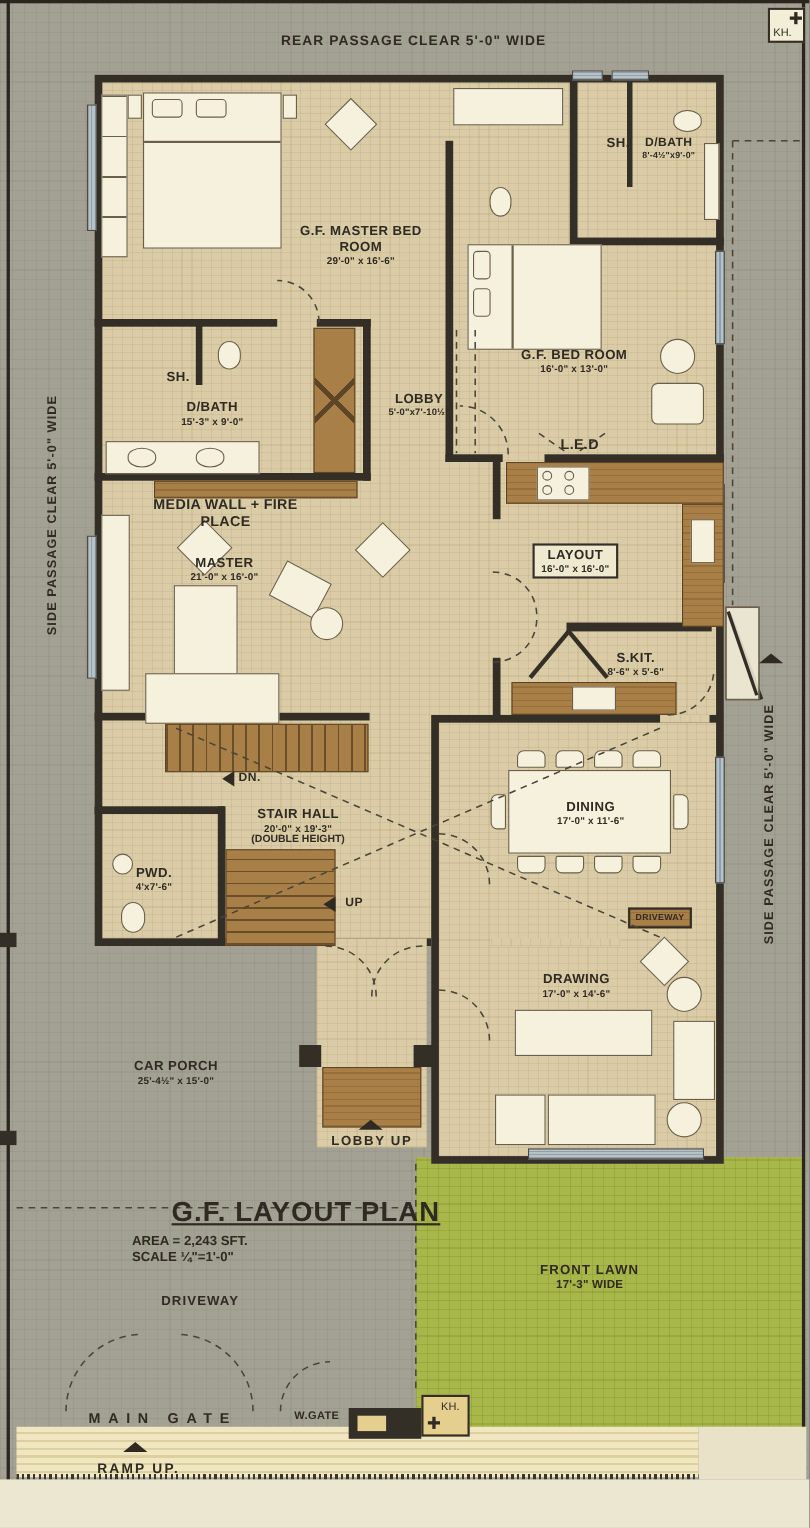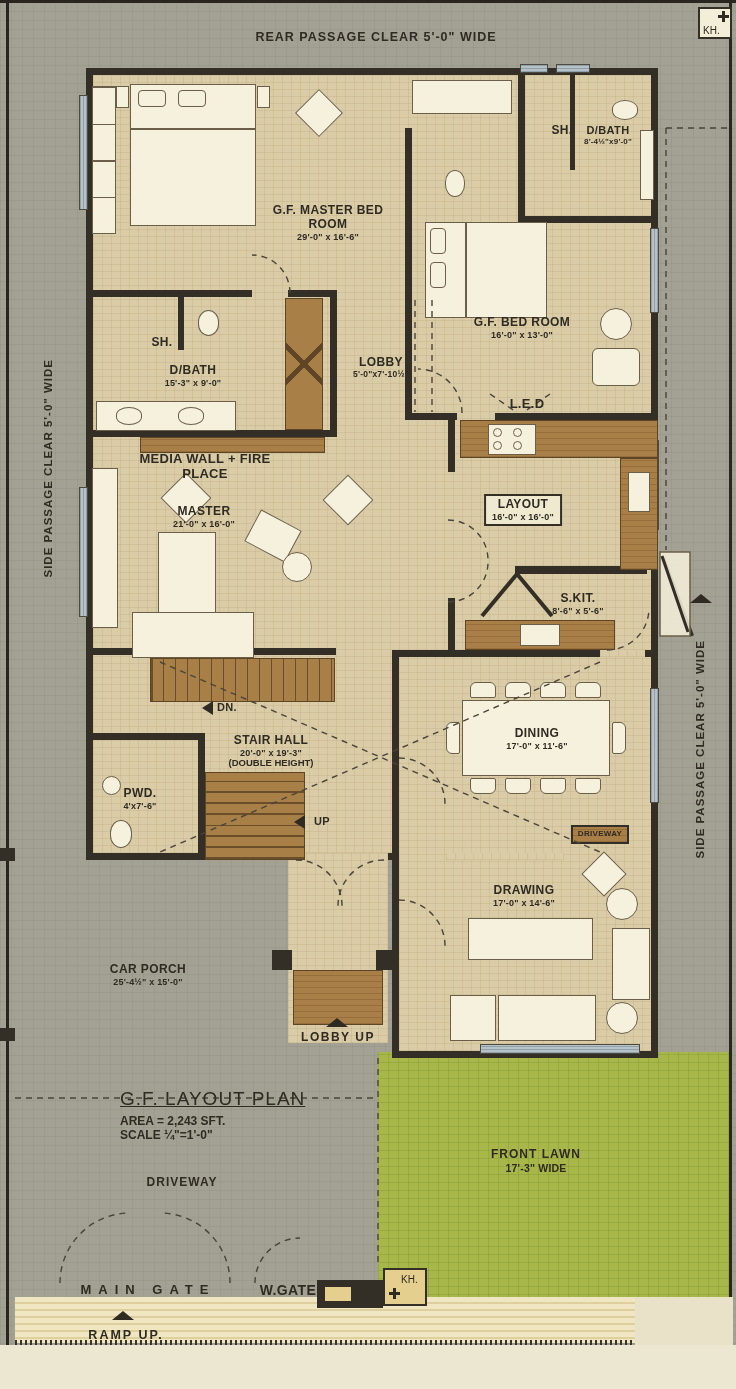--- a/index.html
+++ b/index.html
@@ -305,47 +305,47 @@
     <div class="rname">DINING</div>
     <div class="rdims">17'-0" x 11'-6"</div>
   </div>
   <div class="lbl" style="left:600px;top:829px;">
     <div class="small" style="font-size:8px;">DRIVEWAY</div>
   </div>
   <div class="lbl" style="left:524px;top:884px;">
     <div class="rname">DRAWING</div>
     <div class="rdims">17'-0" x 14'-6"</div>
   </div>
-  <div class="lbl" style="left:148px;top:963px;">
+  <div class="lbl" style="left:160px;top:963px;">
     <div class="rname">CAR PORCH</div>
     <div class="rdims">25'-4½" x 15'-0"</div>
   </div>
   <div class="tri-up" style="left:326px;top:1018px;"></div>
   <div class="lbl" style="left:338px;top:1031px;">
     <div class="rname" style="letter-spacing:1.5px;">LOBBY UP</div>
   </div>
 
   <div class="abs" style="left:120px;top:1088px;width:220px;">
-    <div style="font-weight:normal;font-size:19px;letter-spacing:1px;text-decoration:underline;white-space:nowrap;">G.F. LAYOUT PLAN</div>
+    <div style="font-weight:bold;font-size:25px;letter-spacing:1px;text-decoration:underline;white-space:nowrap;margin-left:36px;">G.F. LAYOUT PLAN</div>
     <div style="font-weight:bold;font-size:12px;margin-top:4px;">AREA = 2,243 SFT.</div>
     <div style="font-weight:bold;font-size:12px;">SCALE ¼"=1'-0"</div>
   </div>
 
   <div class="lbl" style="left:162px;top:1176px;">
     <div class="rname" style="letter-spacing:1px;margin-left:40px;">DRIVEWAY</div>
   </div>
   <div class="lbl" style="left:536px;top:1148px;">
     <div class="rname" style="letter-spacing:1px;">FRONT LAWN</div>
     <div class="rdims" style="font-size:10.5px;">17'-3" WIDE</div>
   </div>
   <div class="lbl" style="left:148px;top:1283px;">
     <div class="rname" style="font-size:13px;letter-spacing:7px;white-space:nowrap;">MAIN GATE</div>
   </div>
   <div class="lbl" style="left:288px;top:1282px;">
-    <div class="rname" style="font-size:14px;white-space:nowrap;">W.GATE</div>
+    <div class="rname" style="font-size:10px;white-space:nowrap;">W.GATE</div>
   </div>
   <div class="tri-up" style="left:112px;top:1311px;"></div>
   <div class="lbl" style="left:126px;top:1328px;">
     <div class="rname" style="font-size:12.5px;letter-spacing:2px;white-space:nowrap;">RAMP UP.</div>
   </div>
   <div class="tri-up" style="left:690px;top:594px;"></div>
 
 </div>
 
 </body></html>

